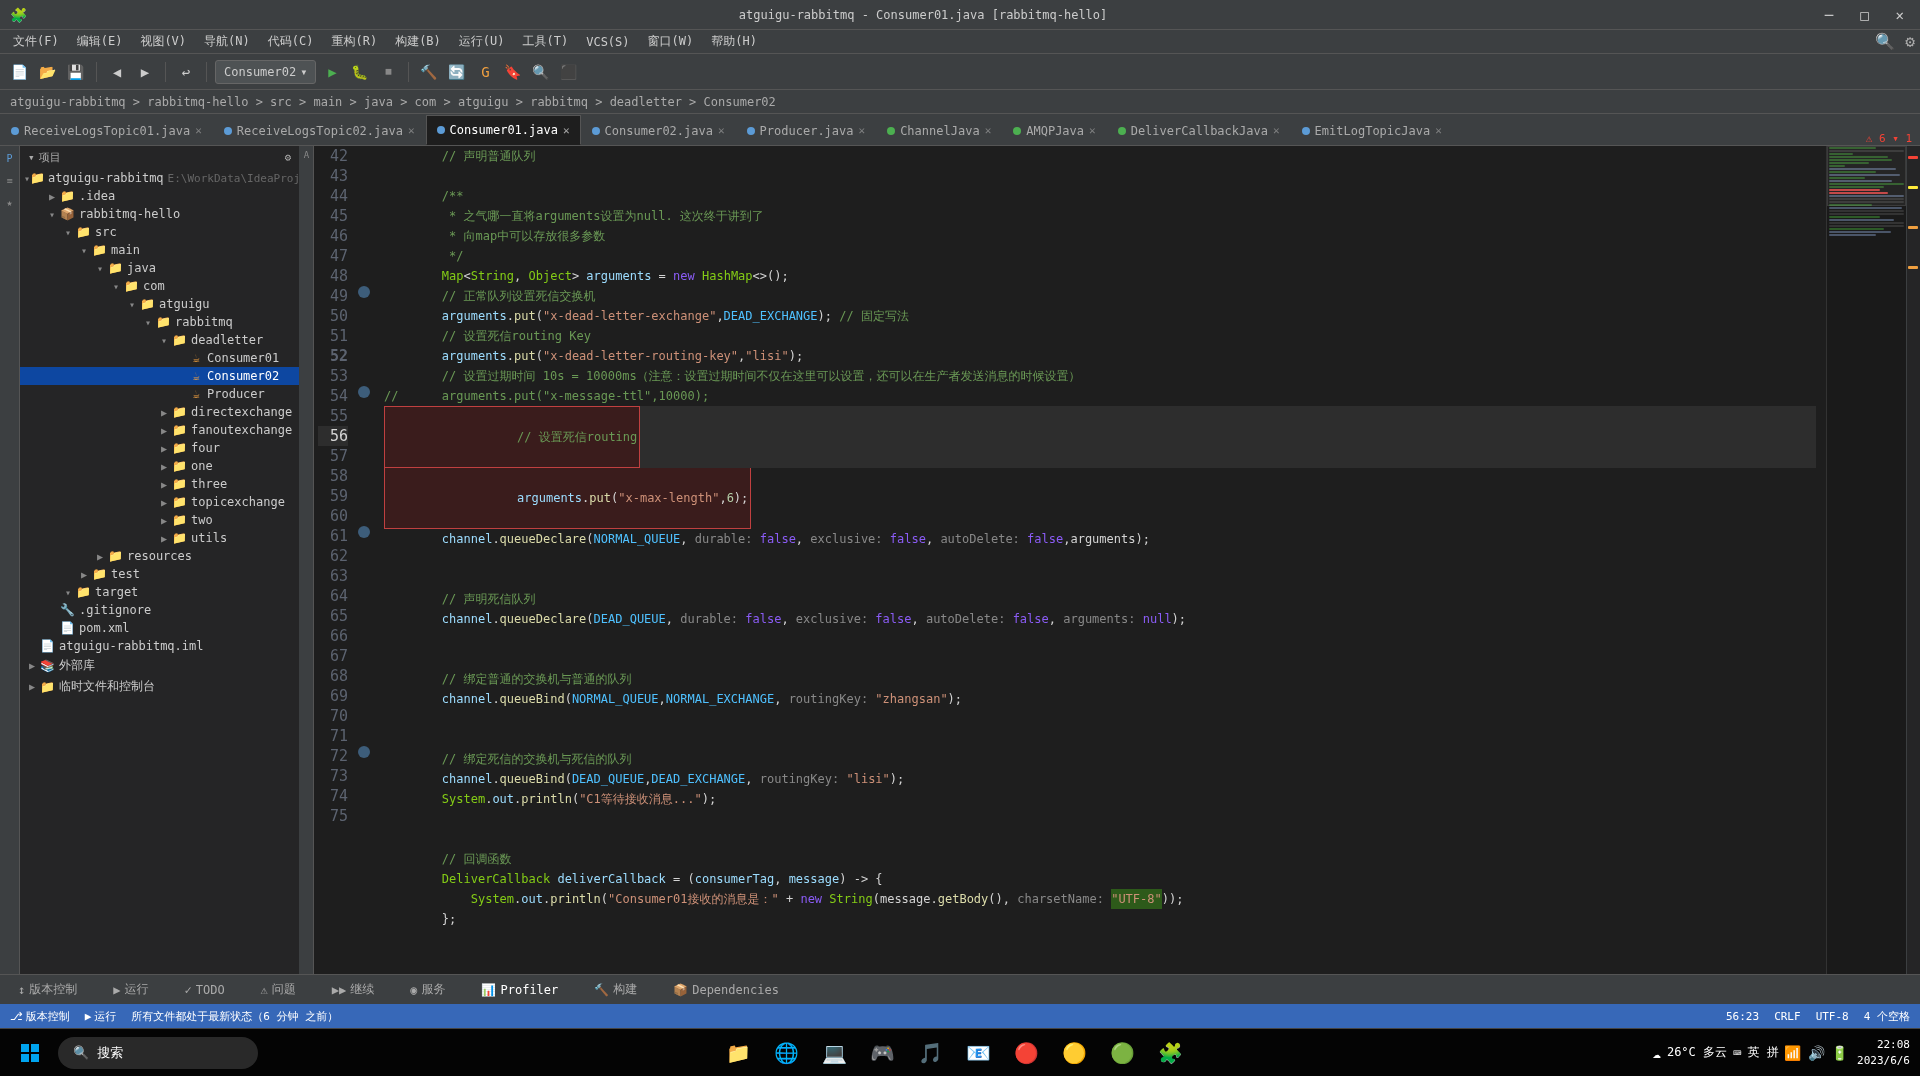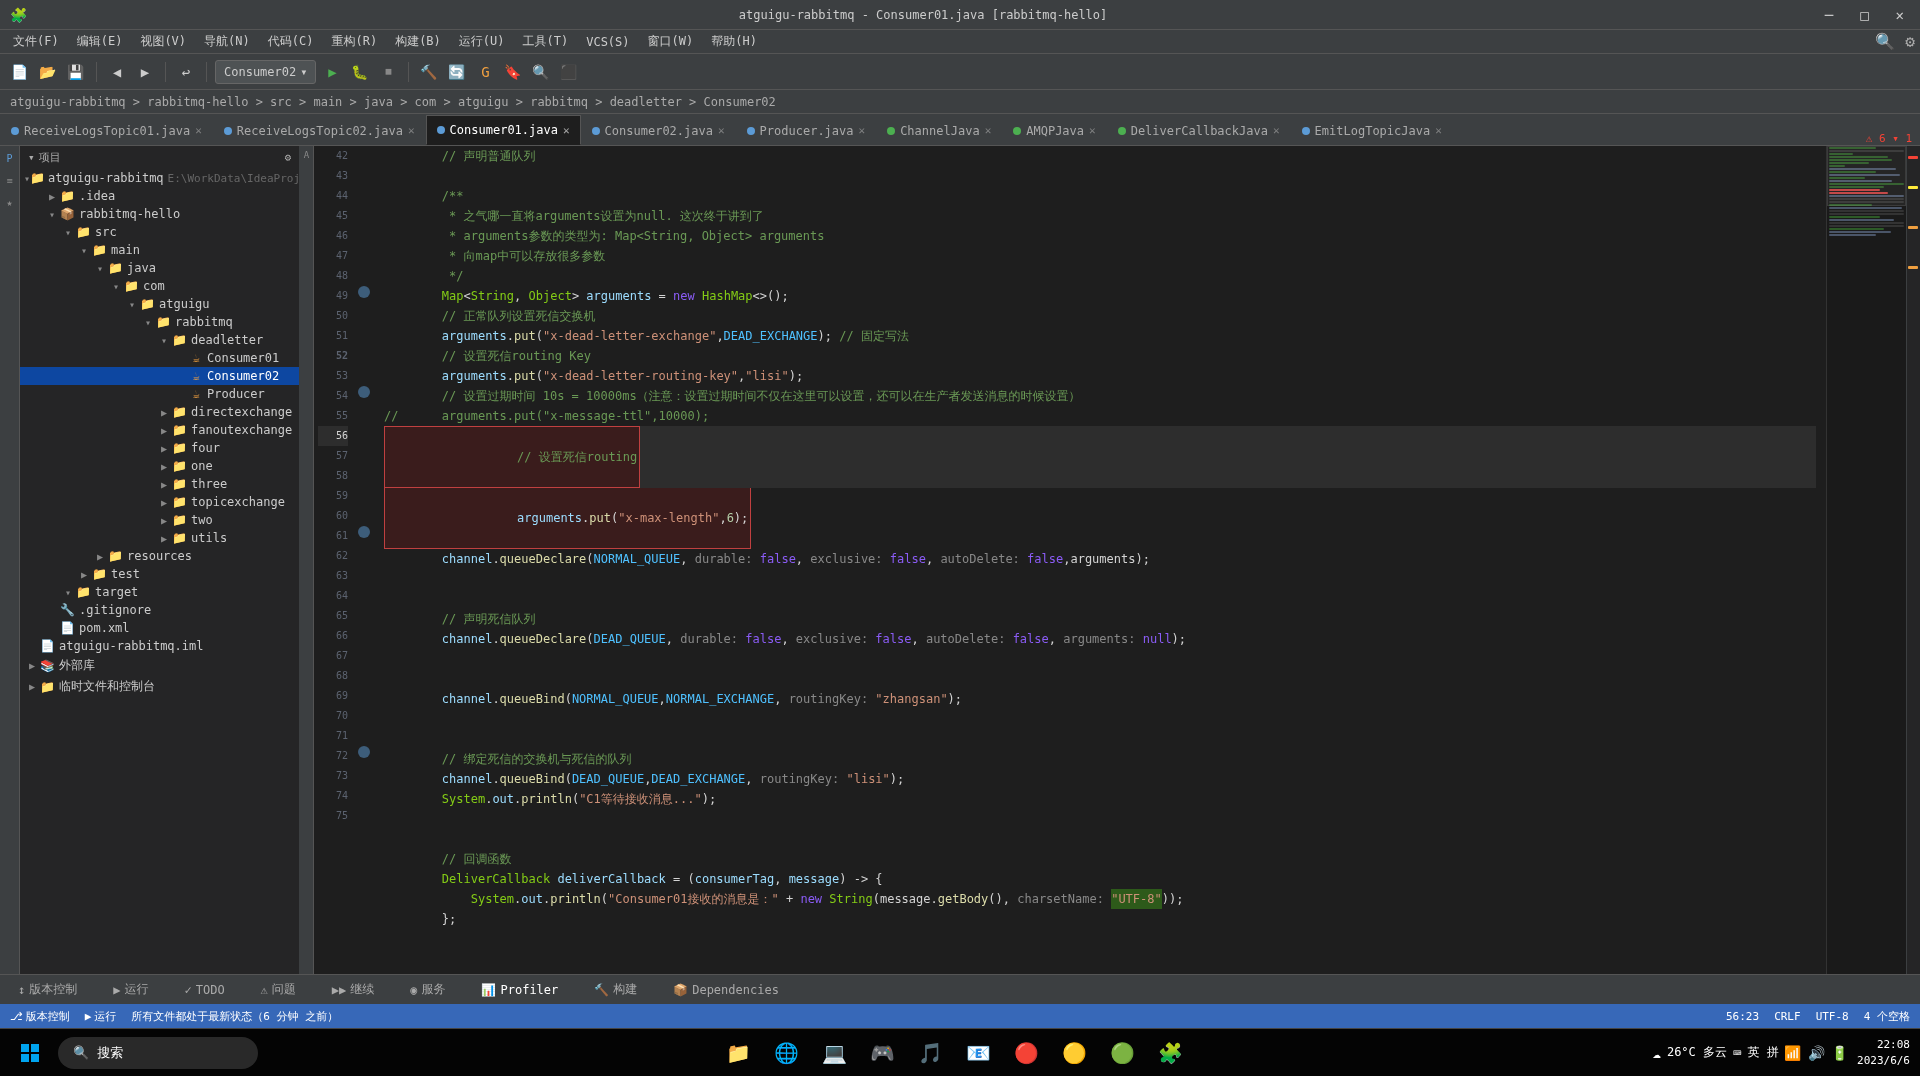--- a/index.html
+++ b/index.html
@@ -219,21 +219,21 @@
       background: #1e1e1e;
       overflow: hidden;
     }
 
     #line-numbers {
       width: 42px;
       background: #1e1e1e;
       padding: 0 8px 0 4px;
       text-align: right;
       color: #5c6370;
-      font-size: 10px;
+      font-size: 15px;
       line-height: 20px;
       user-select: none;
       overflow: hidden;
     }
 
     #code-gutter {
       width: 20px;
       background: #1e1e1e;
       position: relative;
     }
@@ -751,23 +751,20 @@
       <div class="code-line">&nbsp;</div>
 
       <div class="code-line">
         <span class="c-comment">        /**</span>
       </div>
 
       <div class="code-line">
         <span class="c-comment">         * 之气哪一直将arguments设置为null. 这次终于讲到了</span>
       </div>
 
-      <div class="code-line">
-        <span class="c-comment">         * arguments参数的类型为: Map&lt;String, Object&gt; arguments</span>
-      </div>
 
       <div class="code-line">
         <span class="c-comment">         * 向map中可以存放很多参数</span>
       </div>
 
       <div class="code-line">
         <span class="c-comment">         */</span>
       </div>
 
       <div class="code-line">
@@ -823,20 +820,23 @@
       </div>
 
       <div class="code-line">
         <span class="c-plain">        </span><span class="c-var">channel</span><span class="c-plain">.</span><span class="c-method">queueDeclare</span><span class="c-plain">(</span><span class="c-const">DEAD_QUEUE</span><span class="c-plain">, </span><span style="color:#888;">durable:</span><span class="c-plain"> </span><span class="c-keyword">false</span><span class="c-plain">, </span><span style="color:#888;">exclusive:</span><span class="c-plain"> </span><span class="c-keyword">false</span><span class="c-plain">, </span><span style="color:#888;">autoDelete:</span><span class="c-plain"> </span><span class="c-keyword">false</span><span class="c-plain">, </span><span style="color:#888;">arguments:</span><span class="c-plain"> </span><span class="c-keyword">null</span><span class="c-plain">);</span>
       </div>
 
       <div class="code-line">&nbsp;</div>
 
       <div class="code-line">&nbsp;</div>
 
+      <div class="code-line">
+        <span class="c-comment">        // 绑定普通的交换机与普通的队列</span>
+      </div>
 
       <div class="code-line">
         <span class="c-plain">        </span><span class="c-var">channel</span><span class="c-plain">.</span><span class="c-method">queueBind</span><span class="c-plain">(</span><span class="c-const">NORMAL_QUEUE</span><span class="c-plain">,</span><span class="c-const">NORMAL_EXCHANGE</span><span class="c-plain">, </span><span style="color:#888;">routingKey:</span><span class="c-plain"> </span><span class="c-string">"zhangsan"</span><span class="c-plain">);</span>
       </div>
 
       <div class="code-line">&nbsp;</div>
 
       <div class="code-line">&nbsp;</div>
 
       <div class="code-line">

